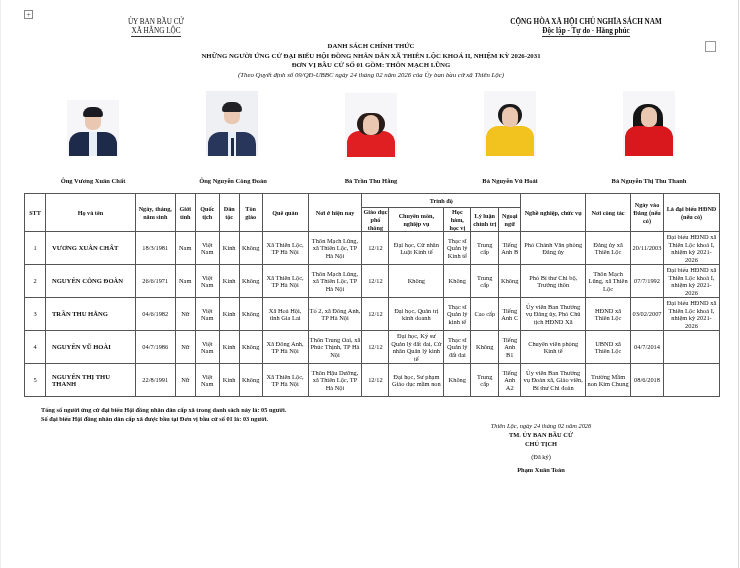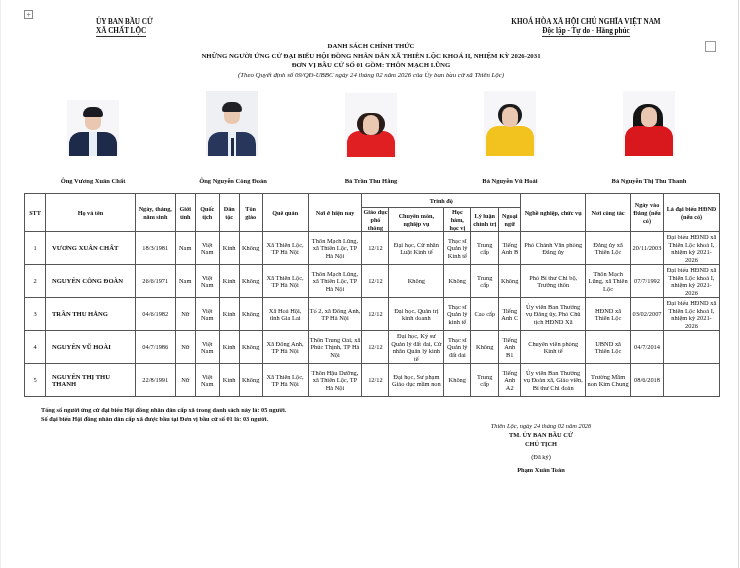--- a/index.html
+++ b/index.html
@@ -1,20 +1,20 @@
 <!DOCTYPE html>
 <html><head>
 <meta charset="utf-8">
 <style>
   html, body { margin:0; padding:0; background:#ffffff; }
   body { width:740px; height:568px; position:relative; overflow:hidden; font-family:"Liberation Serif","DejaVu Serif",serif; color:#111; }
   .page { position:absolute; left:0; top:0; width:739px; height:568px; border-right:1px solid #d8d8d8; border-left:1px solid #eee; box-sizing:border-box; }
   .move-handle { position:absolute; left:23px; top:10px; width:9px; height:9px; border:1px solid #888; box-sizing:border-box; font-size:8px; line-height:7px; text-align:center; color:#555; }
   .corner-box { position:absolute; right:22px; top:41px; width:9px; height:9px; border:1px solid #999; background:#fff; }
-  .hdr-left { position:absolute; left:95px; top:18px; width:120px; font-weight:bold; font-size:7.2px; line-height:9px; }
+  .hdr-left { position:absolute; left:95px; top:18px; width:120px; text-align:center; font-weight:normal; font-size:7.2px; line-height:9px; }
   .hdr-left .u { display:inline-block; border-bottom:0.8px solid #333; }
   .hdr-right { position:absolute; left:500px; top:18px; width:170px; text-align:center; font-weight:bold; font-size:7.2px; line-height:9px; }
   .hdr-right .u { display:inline-block; border-bottom:0.8px solid #333; }
   .title { position:absolute; left:170px; top:41px; width:400px; text-align:center; font-size:6.8px; line-height:9.5px; font-weight:bold; }
   .title .it { font-weight:normal; font-style:italic; }
   .photo { position:absolute; width:52px; height:56px; overflow:hidden; }
   .photo .bg { position:absolute; inset:0; background:#f6f6f8; }
   .photo .body { position:absolute; left:2px; right:2px; bottom:0; height:24px; border-radius:12px 12px 0 0; }
   .photo .head { position:absolute; left:18px; top:10px; width:16px; height:20px; border-radius:8px 8px 7px 7px; background:#e9c7b0; }
   .photo .hair { position:absolute; left:16px; top:7px; width:20px; height:10px; border-radius:10px 10px 3px 3px; }
@@ -34,25 +34,25 @@
 </head>
 <body>
 
 <div class="page">
 
   <div class="move-handle">+</div>
   <div class="corner-box"></div>
 
   <div class="hdr-left">
     <div>ỦY BAN BẦU CỬ</div>
-    <div><span class="u">XÃ CHẤT LỘC</span></div>
+    <div><span class="u">XÃ HẰNG LỘC</span></div>
   </div>
 
   <div class="hdr-right">
-    <div>KHOÁ HÒA XÃ HỘI CHỦ NGHĨA VIỆT NAM</div>
+    <div>CỘNG HÒA XÃ HỘI CHỦ NGHĨA SÁCH NAM</div>
     <div><span class="u">Độc lập - Tự do - Hằng phúc</span></div>
   </div>
 
   <div class="title">
     <div>DANH SÁCH CHÍNH THỨC</div>
     <div>NHỮNG NGƯỜI ỨNG CỬ ĐẠI BIỂU HỘI ĐỒNG NHÂN DÂN XÃ THIÊN LỘC KHOÁ II, NHIỆM KỲ 2026-2031</div>
     <div>ĐƠN VỊ BẦU CỬ SỐ 01 GỒM: THÔN MẠCH LŨNG</div>
     <div class="it">(Theo Quyết định số 09/QĐ-UBBC ngày 24 tháng 02 năm 2026 của Ủy ban bầu cử xã Thiên Lộc)</div>
   </div>
 

